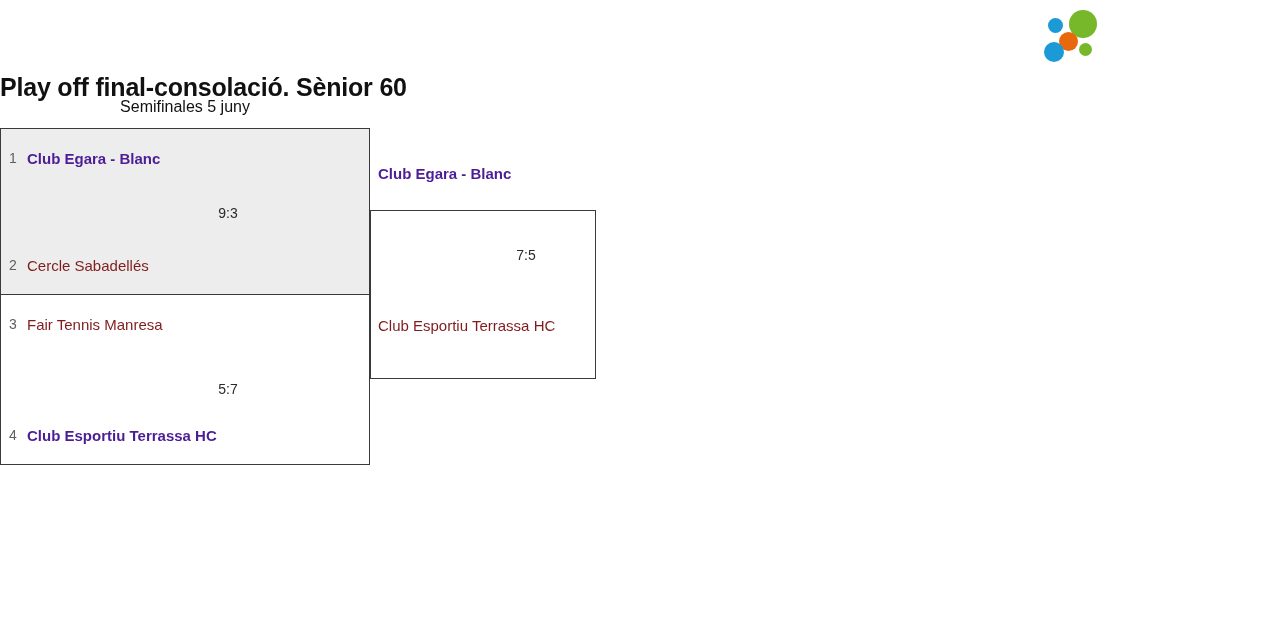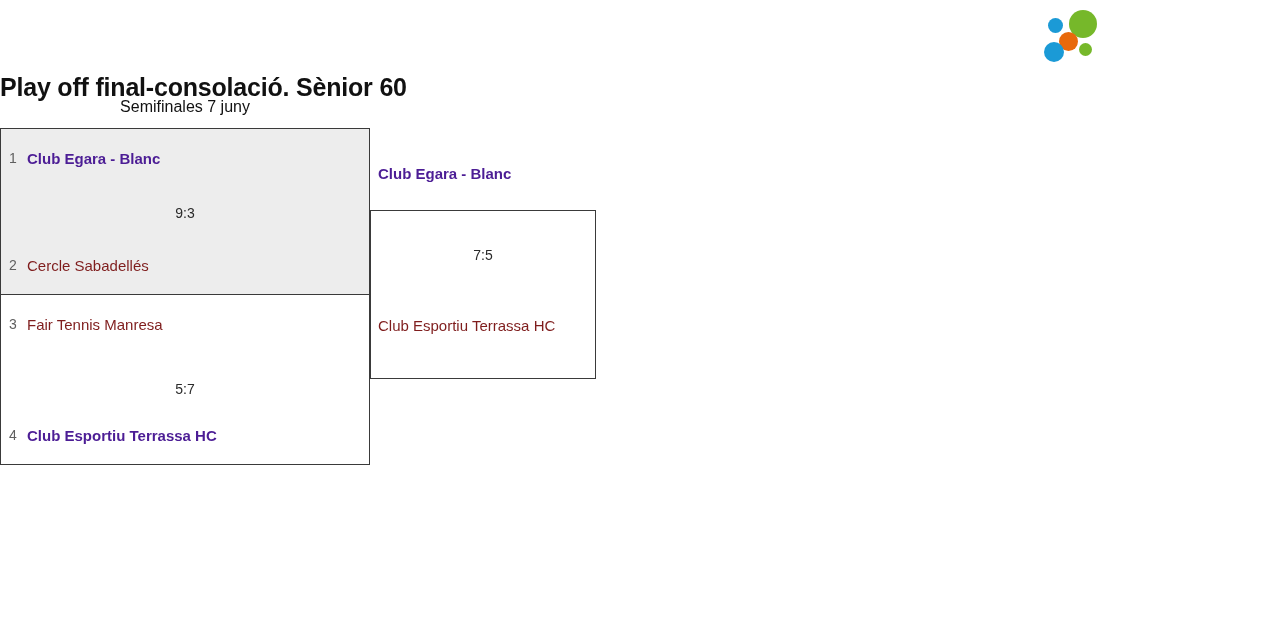--- a/index.html
+++ b/index.html
@@ -116,25 +116,26 @@
   }
   .team-name {
     font-size: 15px;
     color: #7f1d1d;
     font-weight: normal;
   }
   .team-name.winner { font-weight: bold; color: #4c1d95; }
 
   .match-score {
     position: absolute;
-    left: 0;
+    left: 12px;
     width: 100%;
     text-align: center;
     font-size: 14px;
     color: #2a2a2a;
+    padding-left: 31px;
   }
 
   
   #match-sf1 { left: 0px; top: 128px; width: 370px; height: 167px; }
   #match-sf2 { left: 0px; top: 294px; width: 370px; height: 171px; }
   #match-sf1 .match-score { top: 76px; }
   #match-sf2 .match-score { top: 78px; margin-top: 8px; }
 
   
   #match-final { left: 370px; top: 210px; width: 226px; height: 169px; }
@@ -159,21 +160,21 @@
       <span class="logo-dot" id="logo-dot-orange"></span>
       <span class="logo-dot" id="logo-dot-green-small"></span>
       <span class="logo-dot" id="logo-dot-blue-bot"></span>
     </div>
   </div>
 
 </div>
 
 <div id="bracket">
 
-  <div class="round-heading" id="round-heading-0">Semifinales 7 juny</div>
+  <div class="round-heading" id="round-heading-0">Semifinales 5 juny</div>
 
   <div class="match-box highlight" id="match-sf1">
     <div class="match-slot slot-top">
       <span class="seed">1</span>
       <span class="team-name winner">Club Egara - Blanc</span>
     </div>
     <div class="match-score">9:3</div>
     <div class="match-slot slot-bottom">
       <span class="seed">2</span>
       <span class="team-name">Cercle Sabadellés</span>

